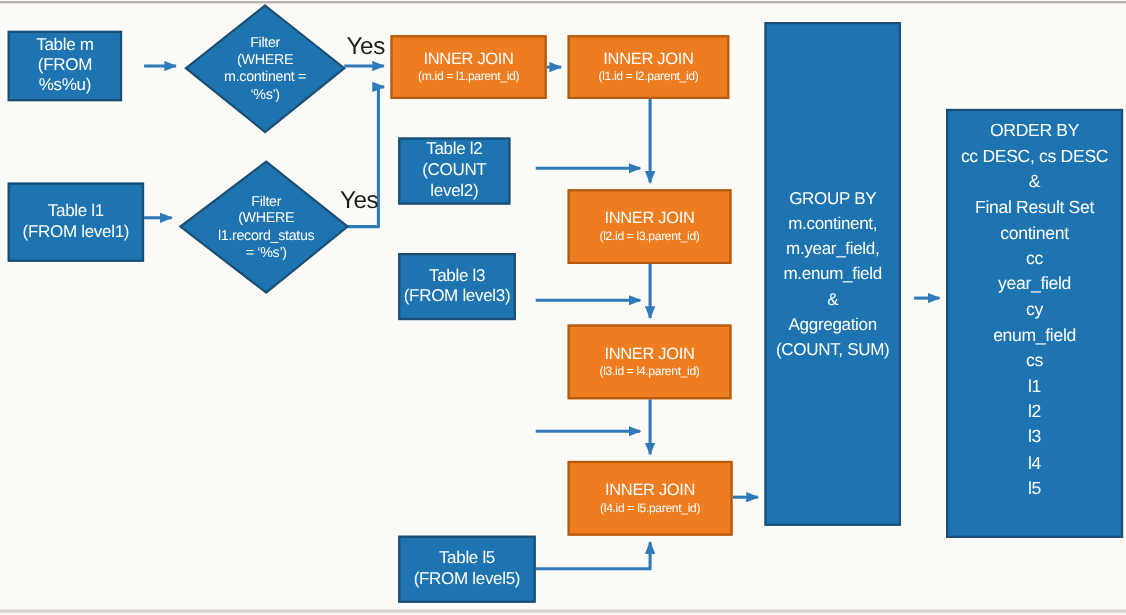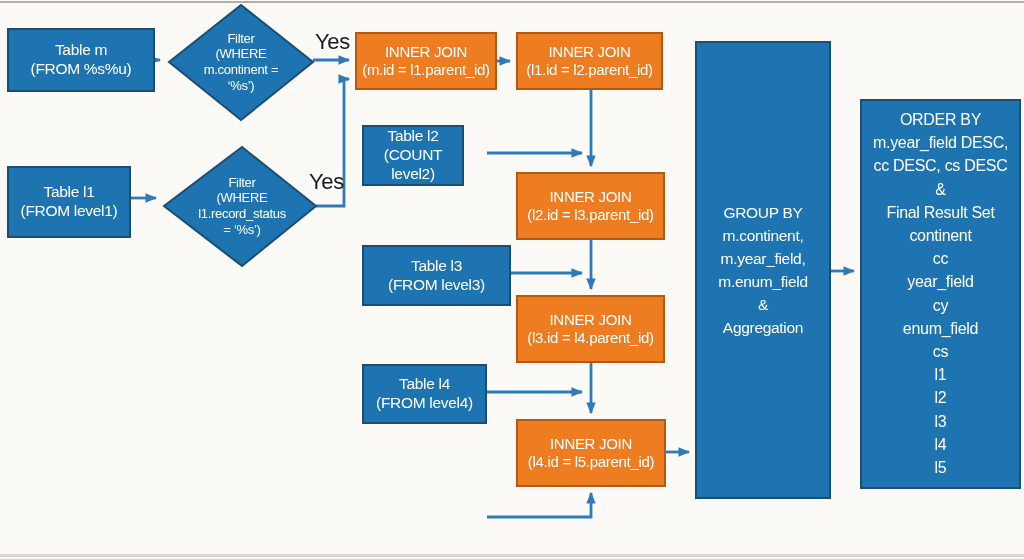--- a/index.html
+++ b/index.html
@@ -13,21 +13,21 @@
   .rule.top { top:1px; height:2px; background:var(--rule-top,#b3afa7); }
   .rule.bottom { top:554px; height:3px; background:var(--rule-bottom,#d9d6ce); }
   .box {
     position:absolute; box-sizing:border-box;
     display:flex; flex-direction:column; justify-content:center; align-items:center;
     text-align:center; letter-spacing:-0.3px; color:var(--text-light,#fff);
   }
   .box.blue { background:var(--node-blue); border:2px solid var(--node-blue-border); font-size:15.5px; line-height:1.22; }
   .box.orange { background:var(--node-orange); border:2px solid var(--node-orange-border); }
   .box.orange div:nth-child(1) { font-size:15px; line-height:1.3; }
-  .box.orange div:nth-child(2) { font-size:15px; line-height:1.25; }
+  .box.orange div:nth-child(2) { font-size:11px; line-height:1.25; }
   .box.tall { font-size:15.5px; line-height:23px; }
   .box.order { justify-content:flex-start; padding-top:7px; line-height:23.2px; font-size:16px; }
   .diamond-text {
     position:absolute; display:flex; flex-direction:column; justify-content:center; align-items:center;
     text-align:right; color:var(--text-light,#fff); font-size:13px; line-height:1.2; letter-spacing:-0.3px;
   }
   .yes { position:absolute; color:var(--text-dark,#1c1c1c); font-size:22px; letter-spacing:-0.3px; }
 </style>
 </head>
 <body>
@@ -58,21 +58,21 @@
       <path d="M487 517 H591 V493" marker-end="url(#ah)"></path>
       <path d="M666 452 H689" marker-end="url(#ah)"></path>
       <path d="M831 271 H854" marker-end="url(#ah)"></path>
     </g>
     <g style="fill:var(--node-blue); stroke:var(--node-blue-border)" stroke-width="2">
       <polygon points="241,5 313,62 241,120 169,62"></polygon>
       <polygon points="242,147 316,206 242,266 164,206"></polygon>
     </g>
   </svg>
 
-  <div class="box blue" style="left:7px;   top:28px;  width:148px; height:64px">
+  <div class="box blue" style="left:7px;   top:28px;  width:104px; height:64px">
       <div>Table m</div>
       <div>(FROM %s%u)</div>
     </div>
   <div class="box blue" style="left:7px;   top:166px; width:124px; height:72px">
       <div>Table l1</div>
       <div>(FROM level1)</div>
     </div>
 
   <div class="diamond-text" style="left:178px; top:22px;  width:126px; height:80px">
       <div>Filter</div>
@@ -101,50 +101,50 @@
 
   <div class="box blue" style="left:362px; top:125px; width:102px; height:61px">
       <div>Table l2</div>
       <div>(COUNT level2)</div>
     </div>
   <div class="box orange" style="left:516px; top:172px; width:149px; height:68px">
       <div>INNER JOIN</div>
       <div>(l2.id = l3.parent_id)</div>
     </div>
 
-  <div class="box blue" style="left:362px; top:245px; width:149px; height:61px">
+  <div class="box blue" style="left:362px; top:230px; width:107px; height:61px">
       <div>Table l3</div>
       <div>(FROM level3)</div>
     </div>
   <div class="box orange" style="left:516px; top:295px; width:149px; height:68px">
       <div>INNER JOIN</div>
       <div>(l3.id = l4.parent_id)</div>
     </div>
 
-  <div class="box blue" style="left:362px; top:364px; width:125px; height:60px">
-      <div>Table l4</div>
-      <div>(FROM level4)</div>
-    </div>
   <div class="box orange" style="left:516px; top:419px; width:150px; height:68px">
       <div>INNER JOIN</div>
       <div>(l4.id = l5.parent_id)</div>
     </div>
 
+  <div class="box blue" style="left:362px; top:487px; width:125px; height:61px">
+      <div>Table l5</div>
+      <div>(FROM level5)</div>
+    </div>
 
-  <div class="box blue tall" style="left:695px; top:41px; width:136px; height:458px">
+  <div class="box blue tall" style="left:695px; top:20px; width:124px; height:458px">
       <div>GROUP BY</div>
       <div>m.continent,</div>
       <div>m.year_field,</div>
       <div>m.enum_field</div>
       <div>&amp;</div>
       <div>Aggregation</div>
+      <div>(COUNT, SUM)</div>
     </div>
   <div class="box blue order" style="left:860px; top:99px; width:161px; height:390px">
       <div>ORDER BY</div>
-      <div>m.year_field DESC,</div>
       <div>cc DESC, cs DESC</div>
       <div>&amp;</div>
       <div>Final Result Set</div>
       <div>continent</div>
       <div>cc</div>
       <div>year_field</div>
       <div>cy</div>
       <div>enum_field</div>
       <div>cs</div>
       <div>l1</div>

